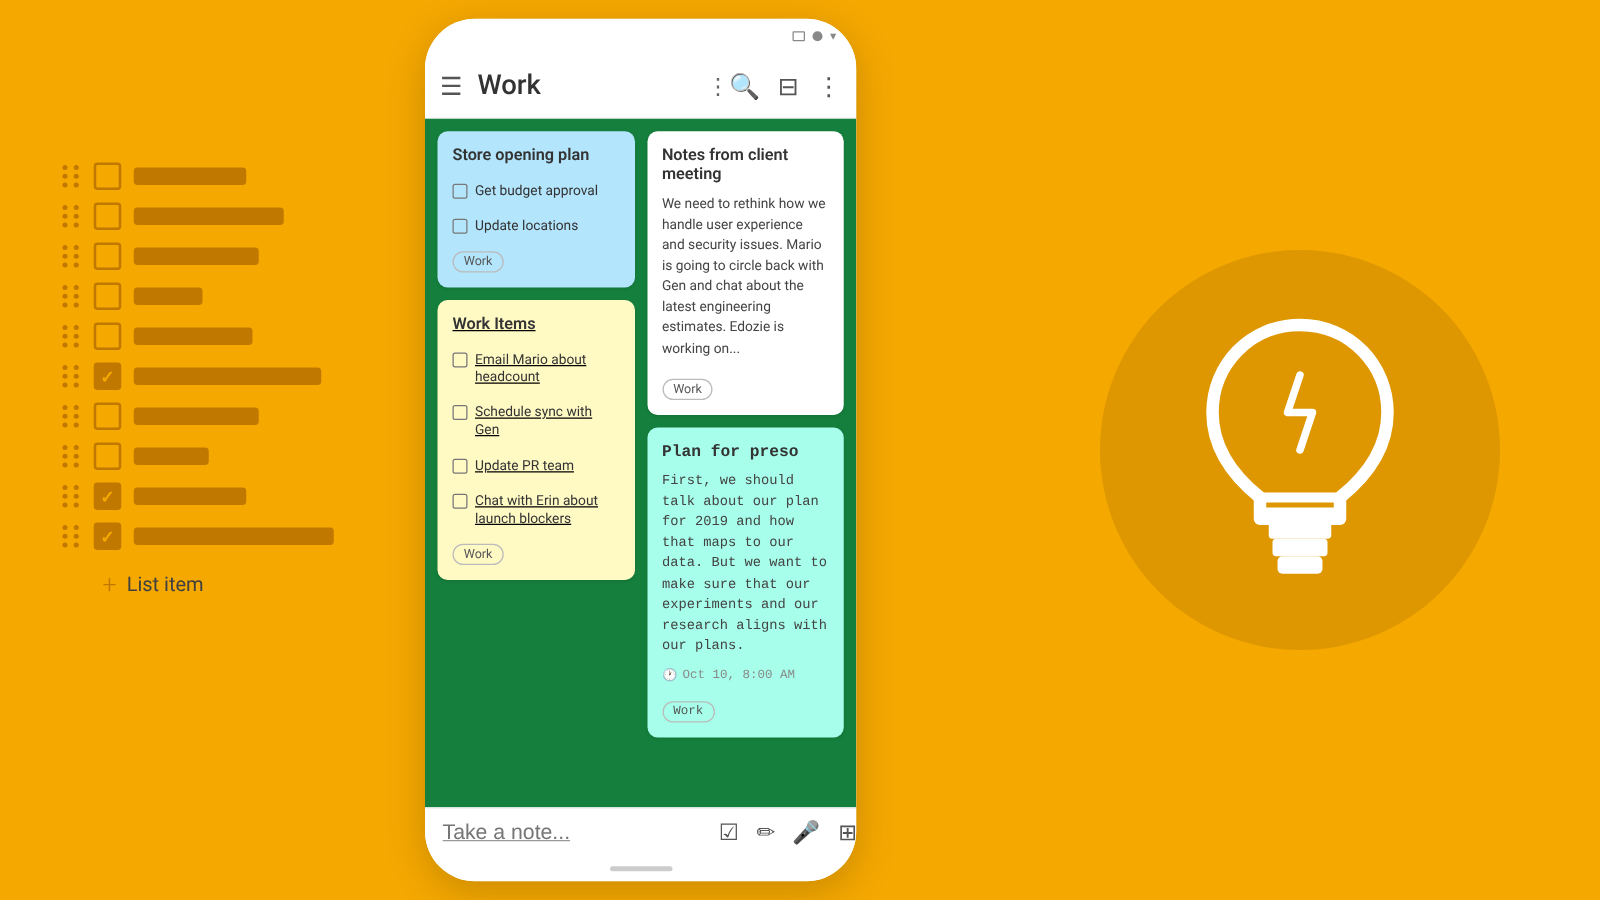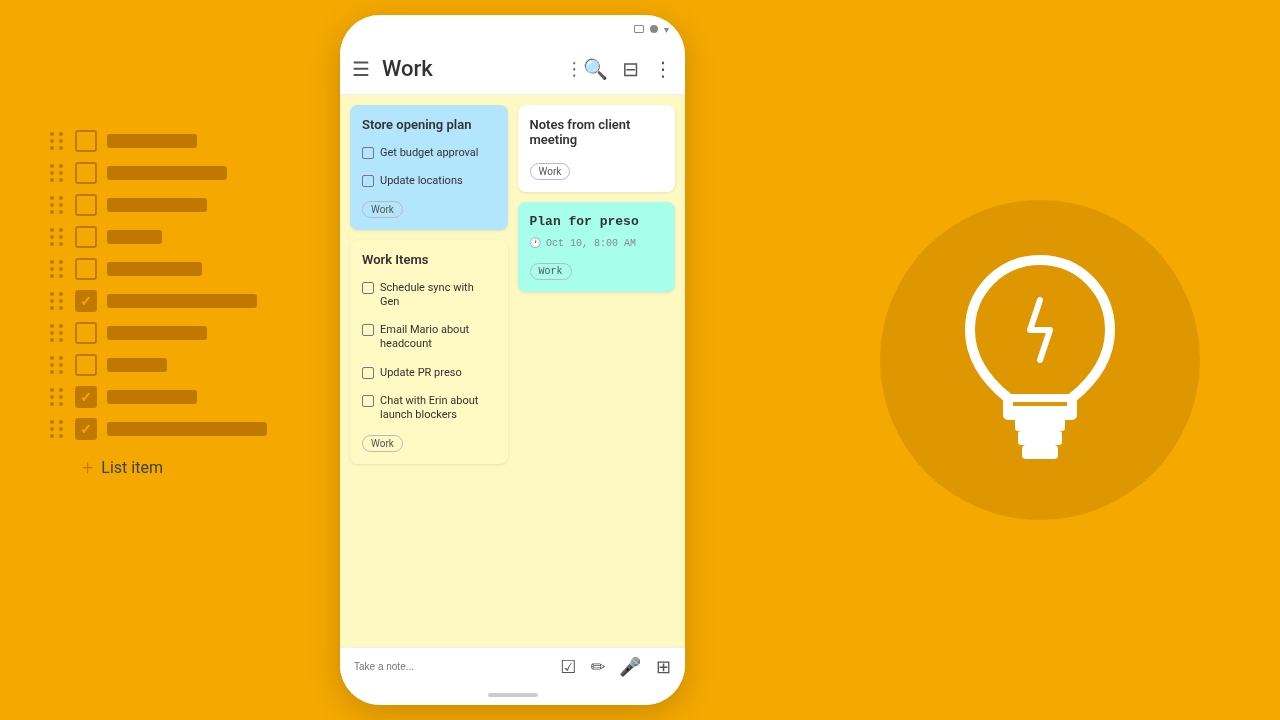--- a/index.html
+++ b/index.html
@@ -156,40 +156,40 @@
     }
     .header-icon {
       color: #555;
       font-size: 20px;
       cursor: pointer;
     }
 
     
     .notes-area {
       flex: 1;
-      background: #fef9c3;
+      background: #15803d;
       padding: 10px;
       overflow-y: auto;
       display: flex;
       gap: 10px;
     }
     .notes-col {
       display: flex;
       flex-direction: column;
       gap: 10px;
       flex: 1;
     }
 
     
     .note-card {
       border-radius: 8px;
       padding: 12px;
       box-shadow: 0 1px 3px rgba(0,0,0,0.1);
     }
-    .note-card.yellow { background: #FFF9C4; }
+    .note-card.yellow { background: #FFF9C4; text-decoration: underline; }
     .note-card.blue { background: #B3E5FC; }
     .note-card.teal { background: #A7FFEB; font-family: Liberation Mono, monospace; }
     .note-card.white { background: #fff; }
 
     .note-title {
       font-size: 13px;
       font-weight: 600;
       color: #333;
       margin-bottom: 8px;
     }
@@ -244,25 +244,26 @@
       background: #fff;
       border-top: 1px solid #eee;
       padding: 8px 14px;
     }
     .take-note-row {
       display: flex;
       align-items: center;
     }
     .take-note-input {
       flex: 1;
-      font-size: 10px;
+      font-size: 17px;
       color: #999;
       border: none;
       outline: none;
       background: transparent;
+      text-decoration: underline;
     }
     .bottom-icons {
       display: flex;
       align-items: center;
       gap: 14px;
     }
     .bottom-icon {
       font-size: 18px;
       color: #555;
       cursor: pointer;
@@ -479,47 +480,49 @@
           <div class="note-cb"></div>
           <span class="note-cb-label">Update locations</span>
         </div>
         <span class="note-tag">Work</span>
       </div>
 
       <div class="note-card yellow">
         <div class="note-title">Work Items</div>
         <div class="note-checkbox-item">
           <div class="note-cb"></div>
-          <span class="note-cb-label">Schedule sync with Gen</span>
+          <span class="note-cb-label">Email Mario about headcount</span>
         </div>
         <div class="note-checkbox-item">
           <div class="note-cb"></div>
-          <span class="note-cb-label">Email Mario about headcount</span>
+          <span class="note-cb-label">Schedule sync with Gen</span>
         </div>
         <div class="note-checkbox-item">
           <div class="note-cb"></div>
-          <span class="note-cb-label">Update PR preso</span>
+          <span class="note-cb-label">Update PR team</span>
         </div>
         <div class="note-checkbox-item">
           <div class="note-cb"></div>
           <span class="note-cb-label">Chat with Erin about launch blockers</span>
         </div>
         <span class="note-tag">Work</span>
       </div>
     </div>
 
     <div class="notes-col">
 
       <div class="note-card white">
         <div class="note-title">Notes from client meeting</div>
+        <div class="note-body">We need to rethink how we handle user experience and security issues. Mario is going to circle back with Gen and chat about the latest engineering estimates. Edozie is working on...</div>
         <span class="note-tag">Work</span>
       </div>
 
       <div class="note-card teal">
         <div class="note-title">Plan for preso</div>
+        <div class="note-body">First, we should talk about our plan for 2019 and how that maps to our data. But we want to make sure that our experiments and our research aligns with our plans.</div>
         <div class="note-timestamp">
           <span class="clock-icon-small">🕐</span>
           <span>Oct 10, 8:00 AM</span>
         </div>
         <span class="note-tag">Work</span>
       </div>
     </div>
   </div>
 
   <div class="bottom-bar">

